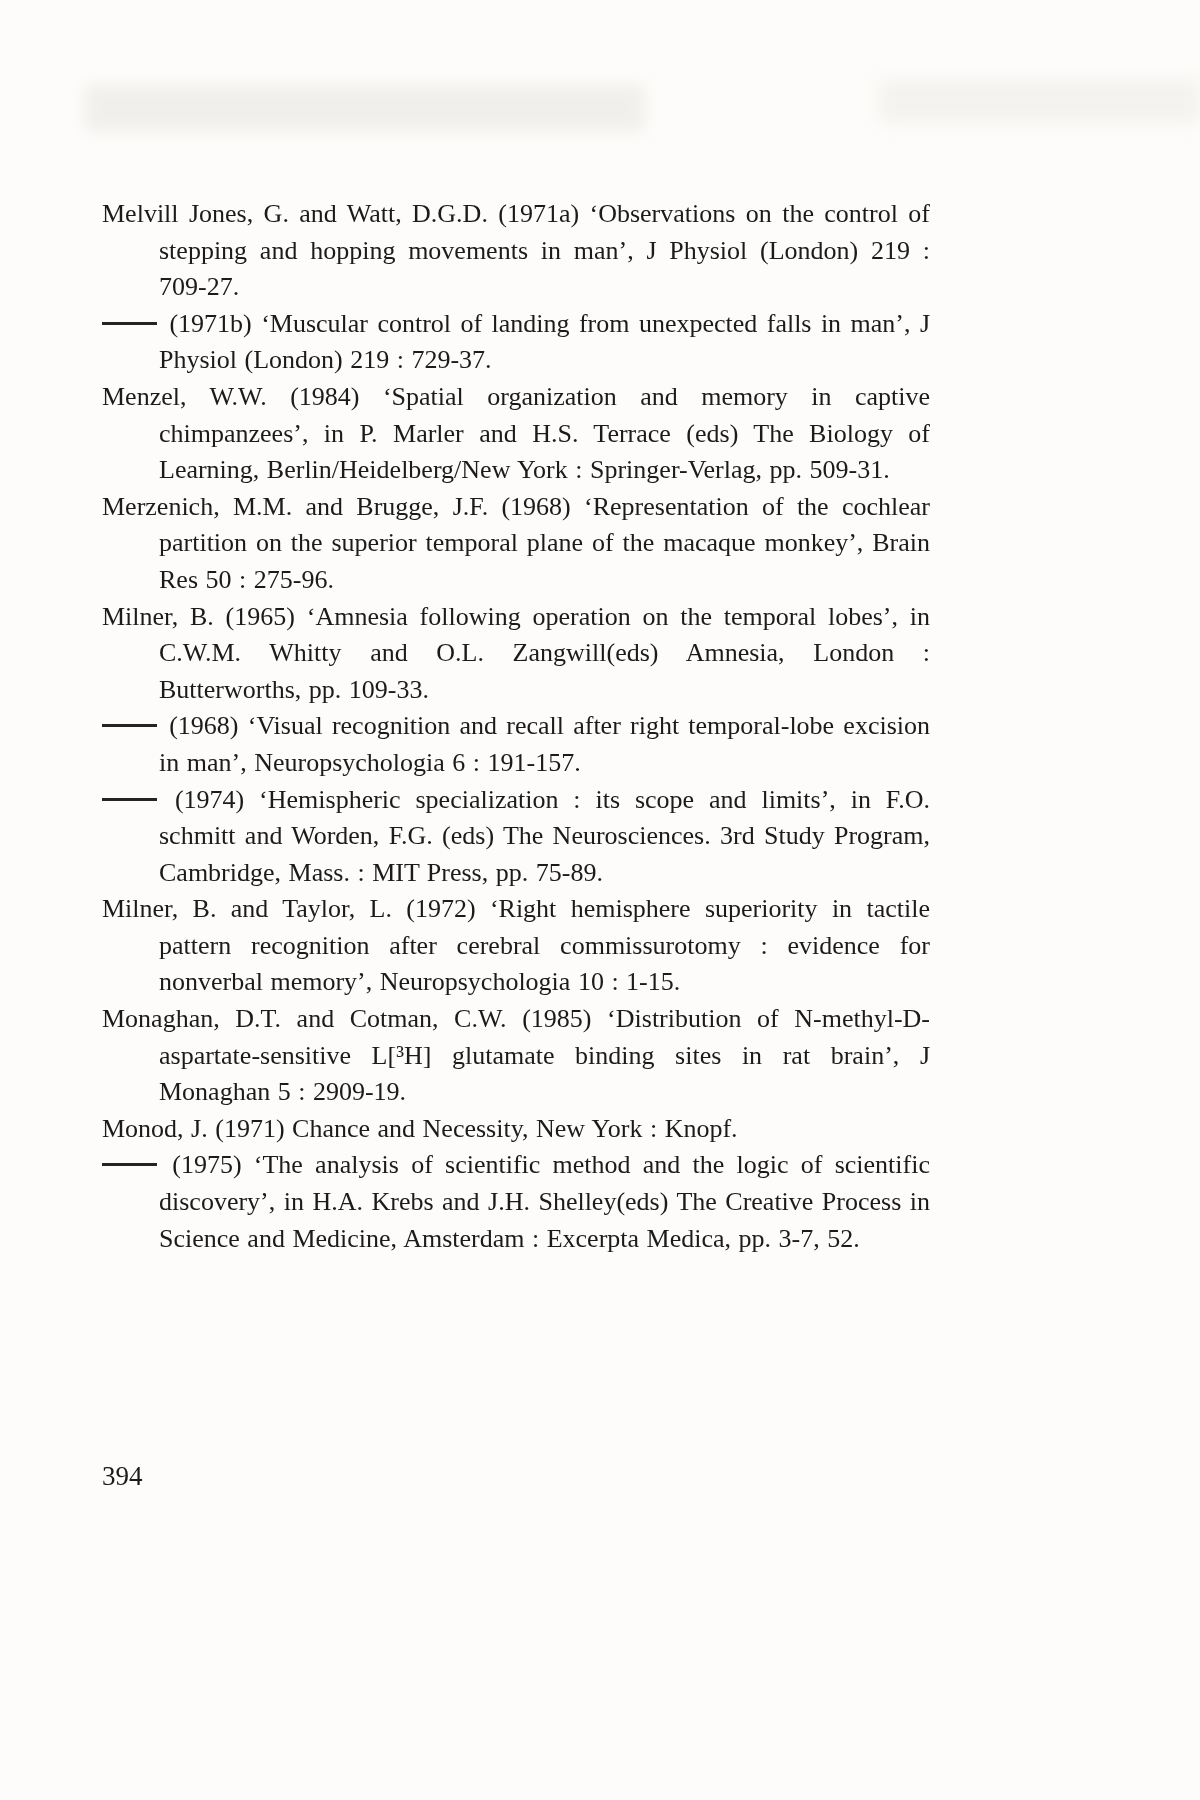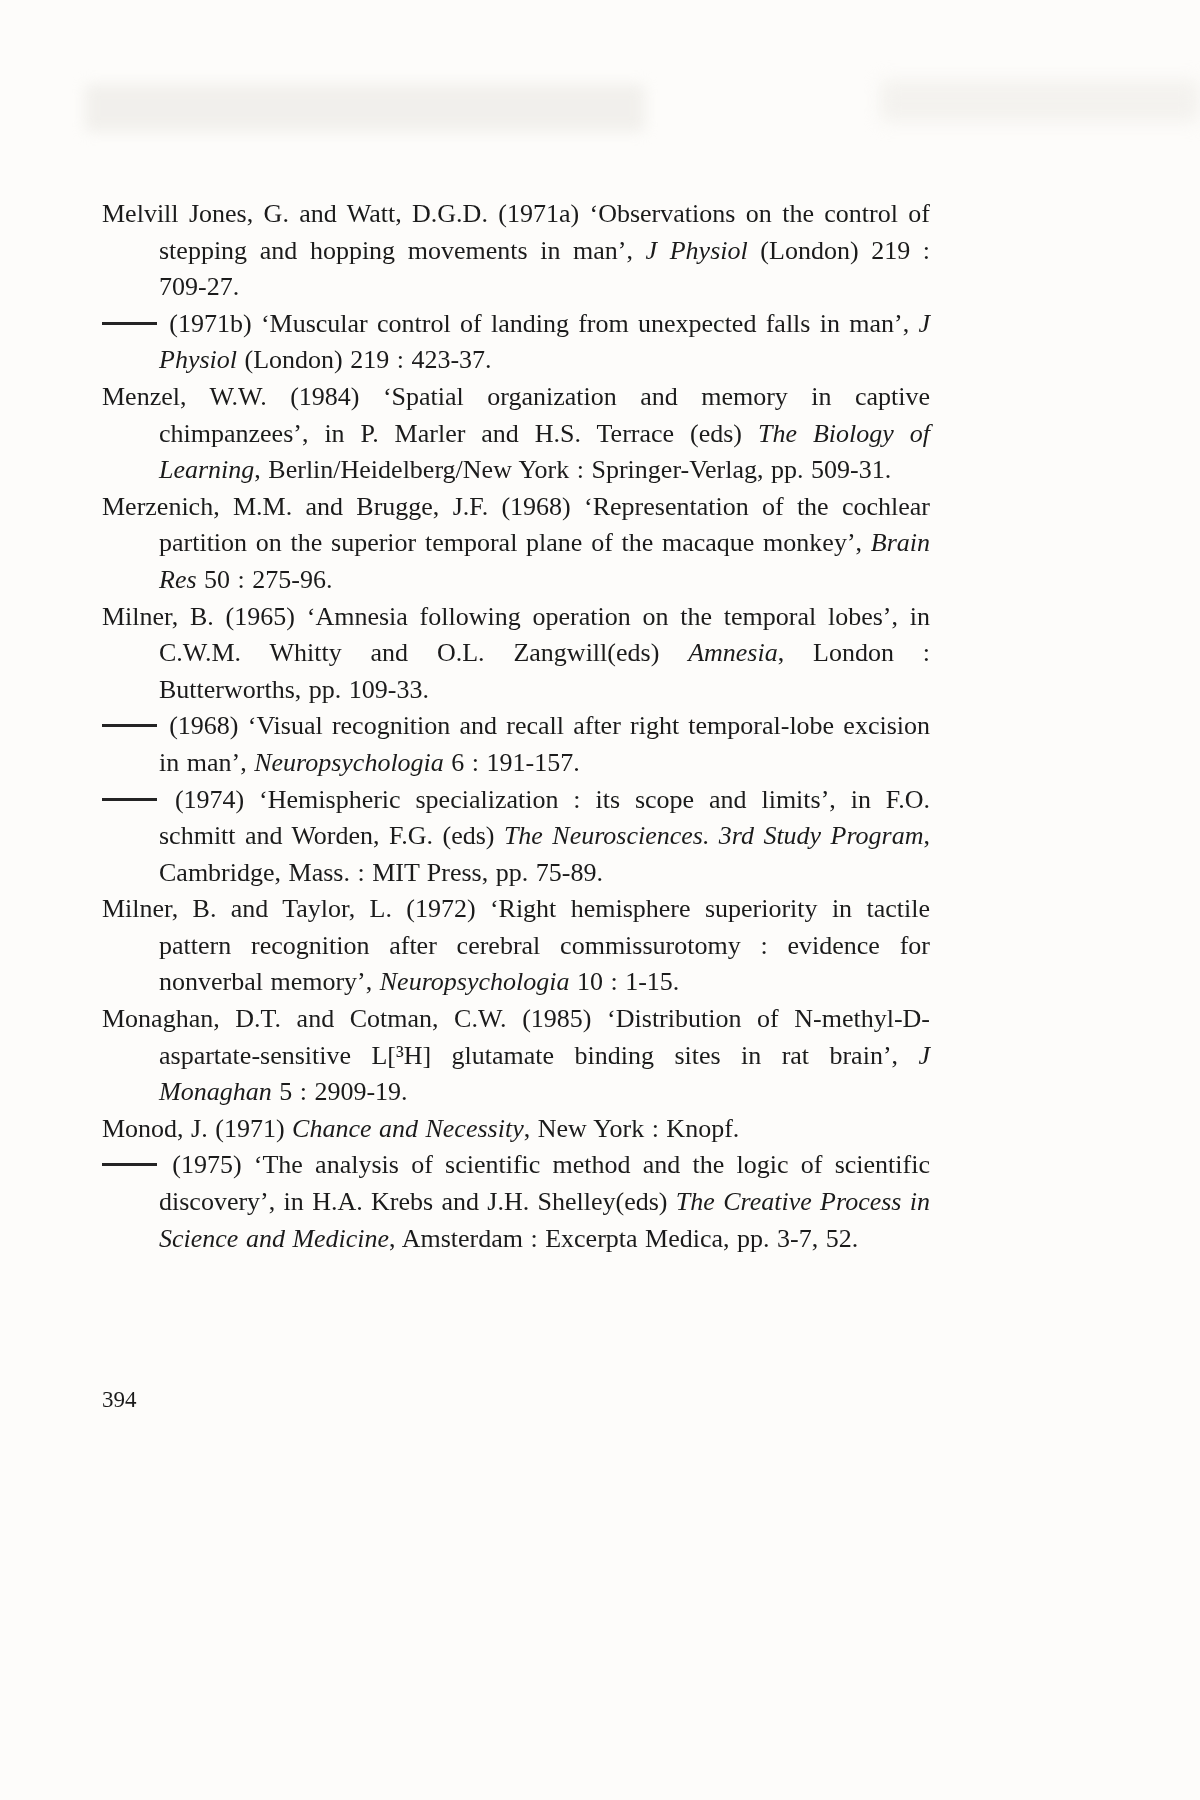--- a/index.html
+++ b/index.html
@@ -47,48 +47,47 @@
   .entry {
     margin: 0;
     font-size: 26px;
     line-height: 36.6px;
     text-align: justify;
     padding-left: 57px;
     text-indent: -57px;
     word-spacing: 1px;
   }
   .entry .italic {
-    font-style: italic;
   }
   .entry .dash {
     display: inline-block;
     width: 55px;
     height: 3px;
     background: #242424;
     vertical-align: 7px;
     margin-right: 3px;
   }
   .page-number {
     position: absolute;
     left: 102px;
-    top: 1384px;
-    font-size: 23px;
+    top: 1460px;
+    font-size: 27px;
     line-height: 32px;
   }
 </style>
 </head>
 <body>
 
 <div class="page">
   <div class="scan-artifact-left"></div>
   <div class="scan-artifact-right"></div>
 
   <div class="content">
       <p class="entry"><span class="roman">Melvill Jones, G. and Watt, D.G.D. (1971a) ‘Observations on the control of stepping and hopping movements in man’, </span><span class="italic">J Physiol</span><span class="roman"> (London) 219 : 709-27.</span></p>
-      <p class="entry"><span class="dash"></span><span class="roman"> (1971b) ‘Muscular control of landing from unexpected falls in man’, </span><span class="italic">J Physiol</span><span class="roman"> (London) 219 : 423-37.</span></p>
+      <p class="entry"><span class="dash"></span><span class="roman"> (1971b) ‘Muscular control of landing from unexpected falls in man’, </span><span class="italic">J Physiol</span><span class="roman"> (London) 219 : 729-37.</span></p>
       <p class="entry"><span class="roman">Menzel, W.W. (1984) ‘Spatial organization and memory in captive chimpanzees’, in P. Marler and H.S. Terrace (eds) </span><span class="italic">The Biology of Learning</span><span class="roman">, Berlin/Heidelberg/New York : Springer-Verlag, pp. 509-31.</span></p>
       <p class="entry"><span class="roman">Merzenich, M.M. and Brugge, J.F. (1968) ‘Representation of the cochlear partition on the superior temporal plane of the macaque monkey’, </span><span class="italic">Brain Res</span><span class="roman"> 50 : 275-96.</span></p>
       <p class="entry"><span class="roman">Milner, B. (1965) ‘Amnesia following operation on the temporal lobes’, in C.W.M. Whitty and O.L. Zangwill(eds) </span><span class="italic">Amnesia</span><span class="roman">, London : Butterworths, pp. 109-33.</span></p>
       <p class="entry"><span class="dash"></span><span class="roman"> (1968) ‘Visual recognition and recall after right temporal-lobe excision in man’, </span><span class="italic">Neuropsychologia</span><span class="roman"> 6 : 191-157.</span></p>
       <p class="entry"><span class="dash"></span><span class="roman"> (1974) ‘Hemispheric specialization : its scope and limits’, in F.O. schmitt and Worden, F.G. (eds) </span><span class="italic">The Neurosciences. 3rd Study Program</span><span class="roman">, Cambridge, Mass. : MIT Press, pp. 75-89.</span></p>
       <p class="entry"><span class="roman">Milner, B. and Taylor, L. (1972) ‘Right hemisphere superiority in tactile pattern recognition after cerebral commissurotomy : evidence for nonverbal memory’, </span><span class="italic">Neuropsychologia</span><span class="roman"> 10 : 1-15.</span></p>
       <p class="entry"><span class="roman">Monaghan, D.T. and Cotman, C.W. (1985) ‘Distribution of N-methyl-D-aspartate-sensitive L[³H] glutamate binding sites in rat brain’, </span><span class="italic">J Monaghan</span><span class="roman"> 5 : 2909-19.</span></p>
       <p class="entry"><span class="roman">Monod, J. (1971) </span><span class="italic">Chance and Necessity</span><span class="roman">, New York : Knopf.</span></p>
       <p class="entry"><span class="dash"></span><span class="roman"> (1975) ‘The analysis of scientific method and the logic of scientific discovery’, in H.A. Krebs and J.H. Shelley(eds) </span><span class="italic">The Creative Process in Science and Medicine</span><span class="roman">, Amsterdam : Excerpta Medica, pp. 3-7, 52.</span></p>
     </div>

